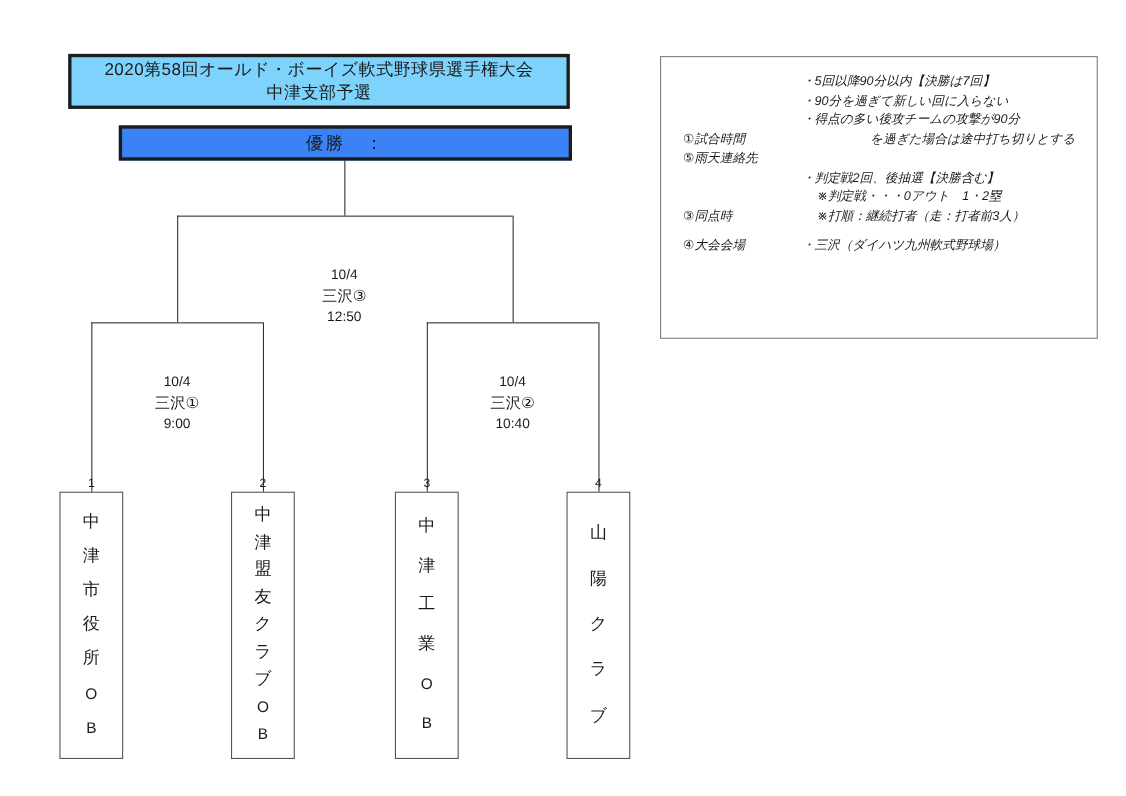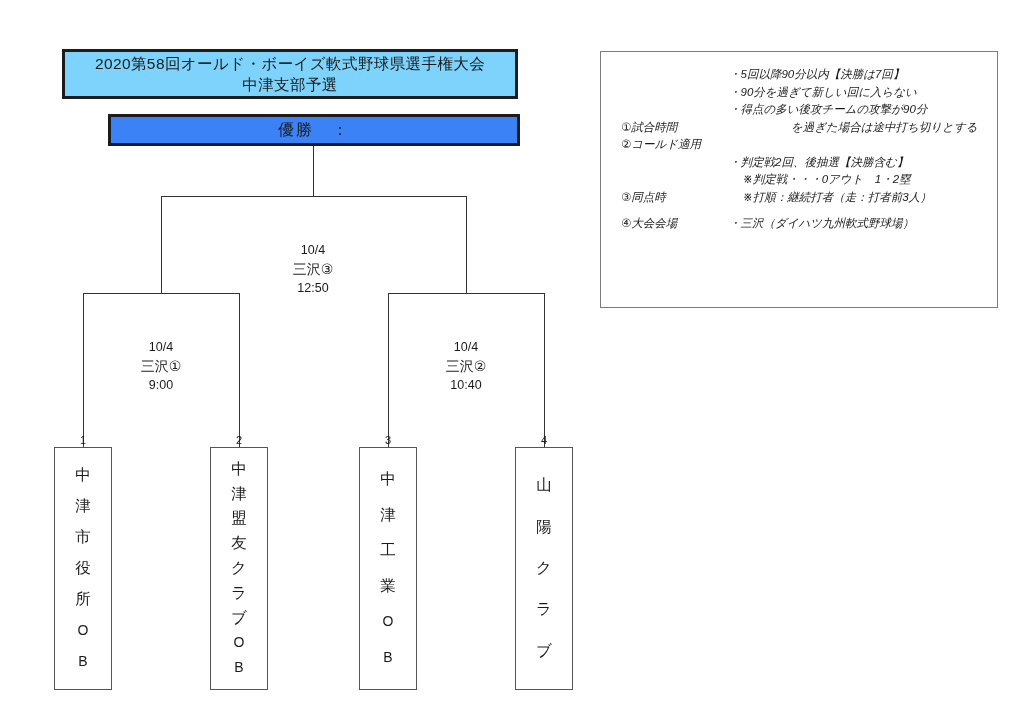--- a/index.html
+++ b/index.html
@@ -255,21 +255,21 @@
       <div class="rule-key">①試合時間</div>
       <div class="rule-vals">
         <div class="rule-val">・5回以降90分以内【決勝は7回】</div>
         <div class="rule-val">・90分を過ぎて新しい回に入らない</div>
         <div class="rule-val">・得点の多い後攻チームの攻撃が90分</div>
         <div class="rule-val ind2">を過ぎた場合は途中打ち切りとする</div>
       </div>
     </div>
 
     <div class="rule-row">
-      <div class="rule-key">②コールド適用</div>
+      <div class="rule-key">⑤雨天連絡先</div>
     </div>
 
     <div class="rule-row">
       <div class="rule-key">③同点時</div>
       <div class="rule-vals">
         <div class="rule-val">・判定戦2回、後抽選【決勝含む】</div>
         <div class="rule-val ind1">※判定戦・・・0アウト　1・2塁</div>
         <div class="rule-val ind1">※打順：継続打者（走：打者前3人）</div>
       </div>
     </div>

